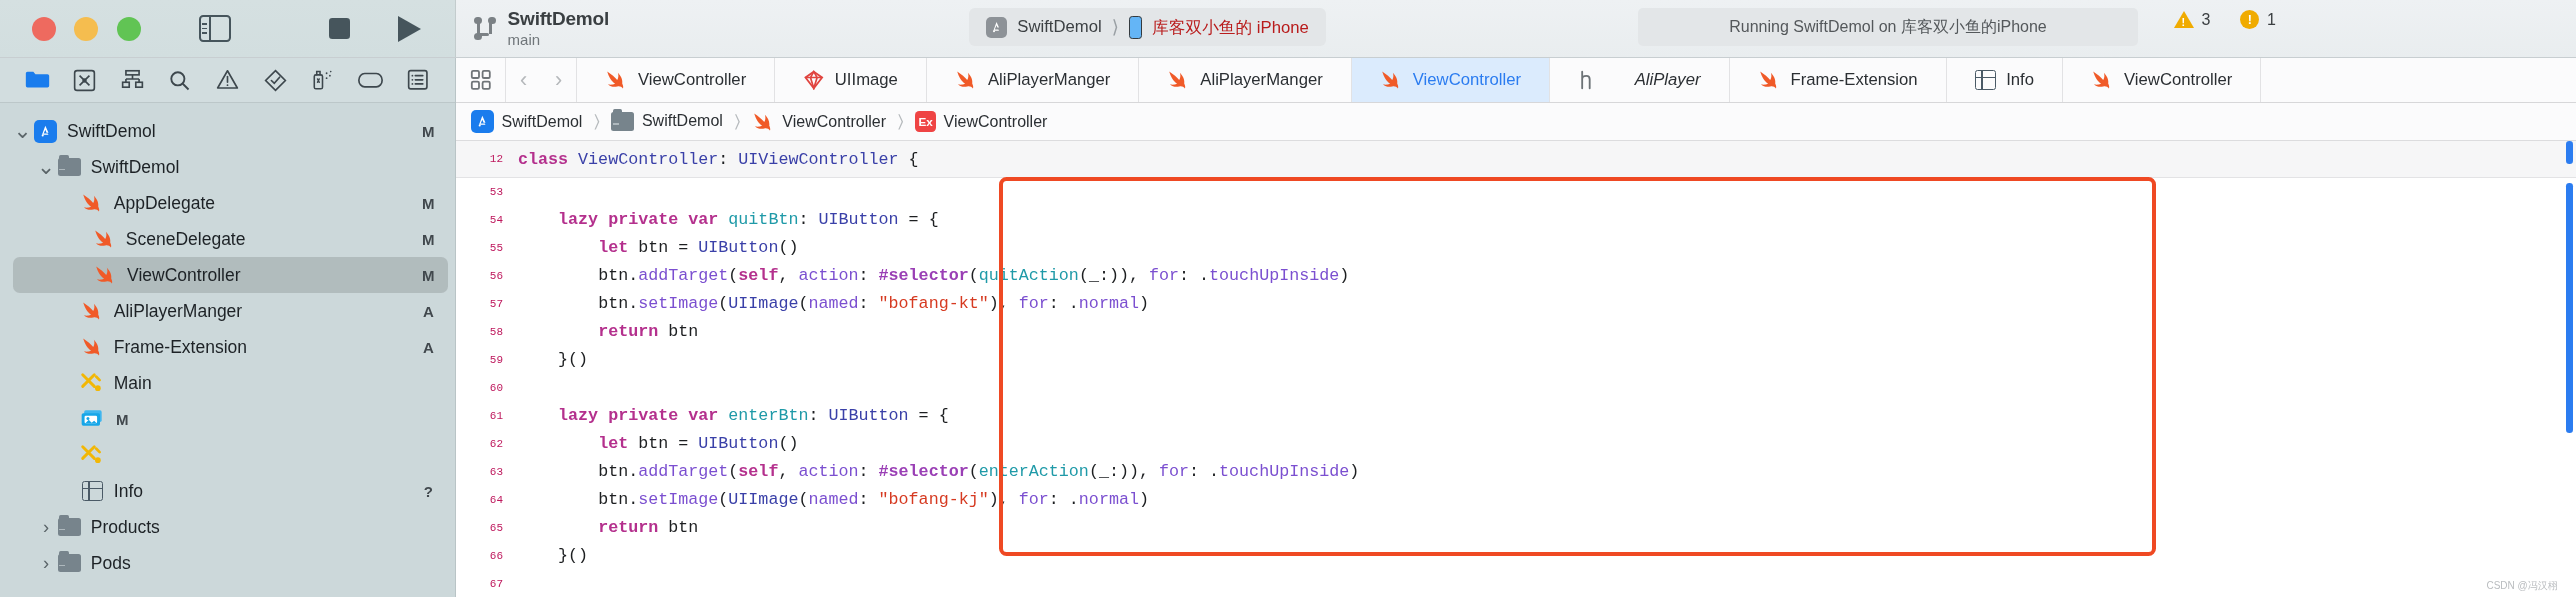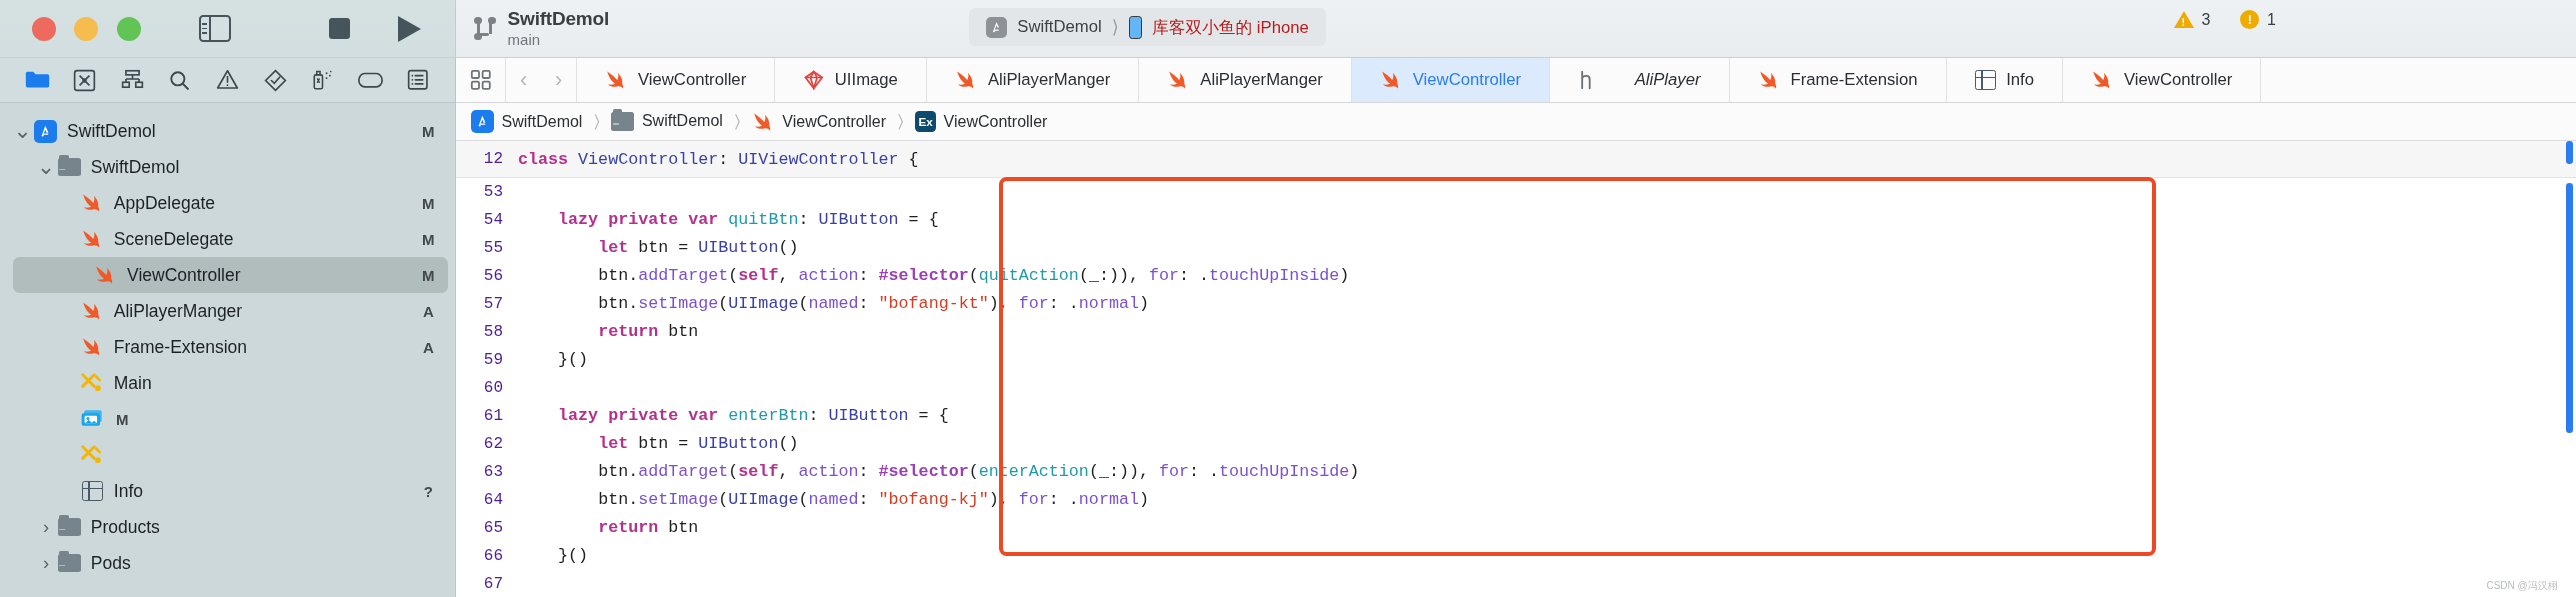--- a/index.html
+++ b/index.html
@@ -147,35 +147,35 @@
   .tab-flex { flex: 1; border-right: none; }
 
   .jumpbar {
     height: 38px; flex: 0 0 38px;
     display:flex; align-items:center; gap: 8.3px;
     padding: 0 15px; background: #fbfbfc; border-bottom: 0.8px solid #dcdcde;
     font-size: 16px; color: #2b2f33;
   }
   .jumpbar .sep { color: #b6babd; font-size: 17.5px; font-weight: 300; margin: 0 3.3px; }
   .jb-item { display:flex; align-items:center; gap: 7.5px; white-space: nowrap; }
-  .ex-badge { width: 21px; height: 21px; background:#0c4a6e; border-radius:4.2px; color:#fff; font-size: 11.7px; font-weight:bold; display:flex; align-items:center; justify-content:center; }
+  .ex-badge { width: 21px; height: 21px; background:#ef4444; border-radius:4.2px; color:#fff; font-size: 11.7px; font-weight:bold; display:flex; align-items:center; justify-content:center; }
 
   .codewrap { flex: 1; position: relative; overflow: hidden; background: #ffffff; }
   .pinned-line {
     position: absolute; left:0; right:0; top:0; height: 37px;
     background: #f6f6f7; border-bottom: 0.8px solid #e3e3e5; z-index: 5;
     display: flex; align-items: center;
   }
   .code {
     position: absolute; left: 0; top: 0; right: 0; bottom: 0;
     font-family: "Liberation Mono", monospace; font-size: 16.7px; line-height: 28px;
     white-space: pre;
   }
   .cline { display: flex; height: 28px; align-items: center; }
-  .gut { width: 62px; flex: 0 0 62px; text-align: right; padding-right: 15px; color: #4c1d95; font-size: 16px; }
+  .gut { width: 62px; flex: 0 0 62px; text-align: right; padding-right: 15px; color: #be185d; font-size: 11px; }
   .ctxt { flex: 1; color: #1d1f21; }
 
   .hl-box {
     position: absolute; left: 543px; top: 36px; width: 1157px; height: 379px;
     border: 4.2px solid #ef4923; border-radius: 7.5px; z-index: 9; pointer-events: none;
   }
   .scroll-v { position: absolute; right: 3.3px; top: 42px; width: 6.7px; height: 250px; background: #2b7cf0; border-radius: 3.3px; z-index: 12; }
   .scroll-top-mark { position:absolute; right: 3.3px; top: 0px; width: 6.7px; height: 23px; background:#2b7cf0; border-radius:3.3px; z-index: 12;}
 
   
@@ -247,20 +247,23 @@
               <path d="M12 3l4 9h-2.6L12 8.4 9.2 15H15l1 2H7l5-14z"></path>
               <circle cx="8" cy="18" r="1.6"></circle>
             </svg>
         </span>
         <span class="scheme-name">SwiftDemol</span>
         <span class="chev">⟩</span>
         <span class="dev-ico"></span>
         <span class="dev-name">库客双小鱼的 iPhone</span>
       </div>
 
+      <div class="activity">
+        <span class="activity-text">Running SwiftDemol on 库客双小鱼的iPhone</span>
+      </div>
 
       <div class="issues">
         <span class="issue">
           <span class="warn-tri"></span>
           <span class="cnt">3</span>
         </span>
         <span class="issue">
           <span class="warn-circ">!</span>
           <span class="cnt">1</span>
         </span>
@@ -385,21 +388,21 @@
             <span class="ico">
               <span style="display: flex; align-items: center; justify-content: center;">
                 <svg class="swift-bird" viewBox="0 0 32 28">
                   <path d="M3 2c6 4 11 8 14 12 2-3 2-7 1-10 4 4 7 10 6 15 1 2 2 5 1 7-2-3-5-4-8-3-4 1-9 1-13-3 3 1 7 1 10-1C9 16 5 9 3 2z" fill="#f05a28"></path>
                 </svg>
               </span>
             </span>
             <span class="lbl">AppDelegate</span>
             <span class="st">M</span>
           </div>
-          <div class="row" style="padding-left: 60px;">
+          <div class="row" style="padding-left: 60px; margin-left: 12px;">
             <span class="tw"></span>
             <span class="ico">
               <span style="display: flex; align-items: center; justify-content: center;">
                 <svg class="swift-bird" viewBox="0 0 32 28">
                   <path d="M3 2c6 4 11 8 14 12 2-3 2-7 1-10 4 4 7 10 6 15 1 2 2 5 1 7-2-3-5-4-8-3-4 1-9 1-13-3 3 1 7 1 10-1C9 16 5 9 3 2z" fill="#f05a28"></path>
                 </svg>
               </span>
             </span>
             <span class="lbl">SceneDelegate</span>
             <span class="st">M</span>

